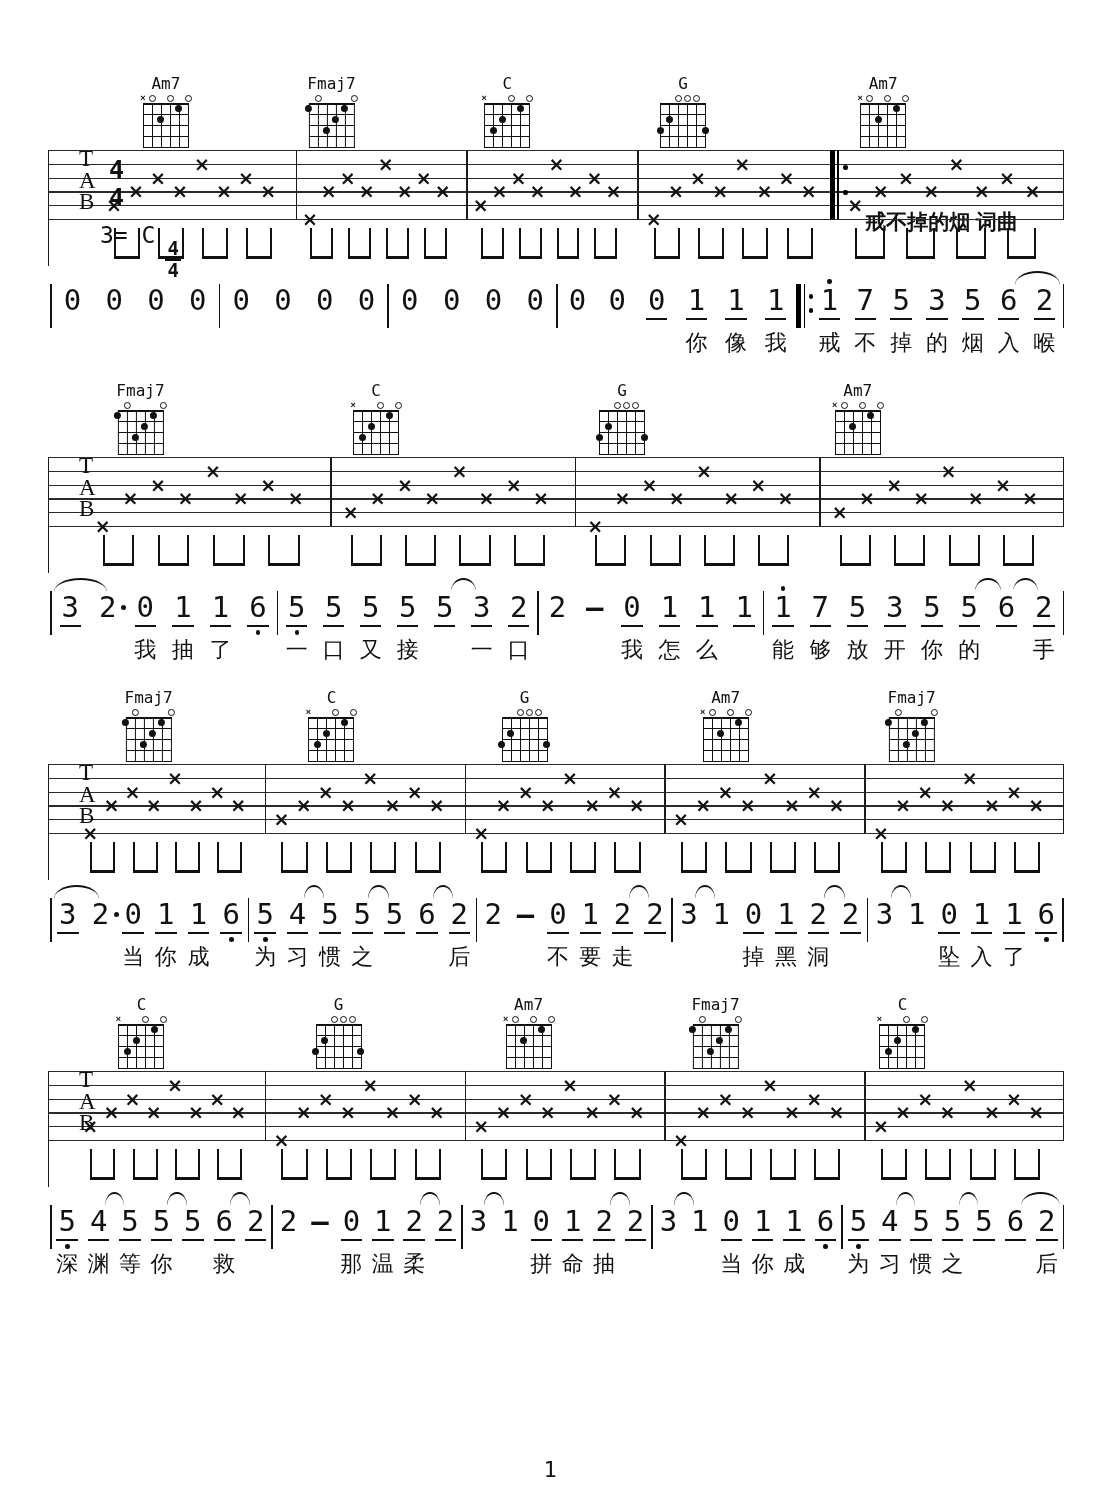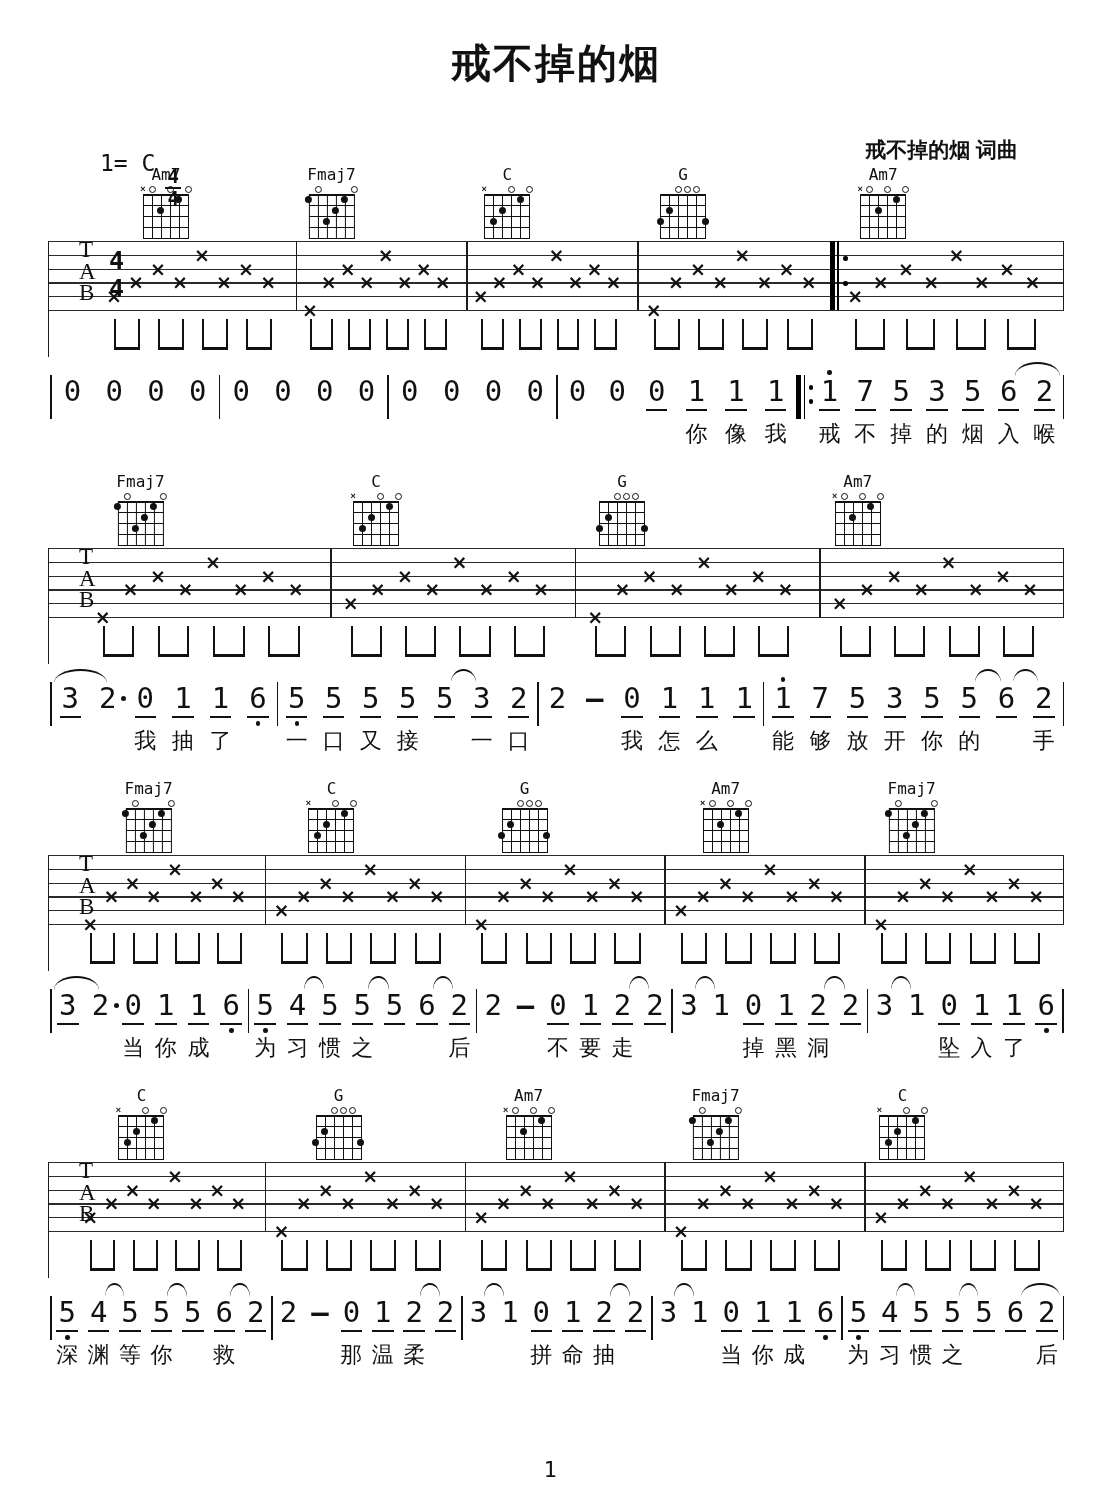--- a/index.html
+++ b/index.html
@@ -61,24 +61,23 @@
   .n-rep .rd1,.n-rep .rd2{position:absolute;left:13px;width:4.5px;height:4.5px;border-radius:50%;background:#000;}
   .n-rep .rd1{top:10px;} .n-rep .rd2{top:24px;}
   .pageno{position:absolute;bottom:26px;left:0;width:100%;text-align:center;font-size:22px;
           font-family:"DejaVu Sans Mono",monospace;}
 </style>
 </head>
 <body>
 
 <div class="page">
   <div class="content">
-    <div class="title">戒不掉的烟</div>
     <div class="credit">戒不掉的烟 词曲</div>
     <div class="keyline">
-      <span>1= C</span><span class="frac">
+      <span>3= C</span><span class="frac">
           <span class="num">4</span>
           <span>4</span>
         </span>
     </div>
     <div id="systems">
         <div class="system">
           <div class="chords-row">
             <div class="chord" style="left: 11.6%;">
               <div class="chord-name">Am7</div>
               <div class="grid">

